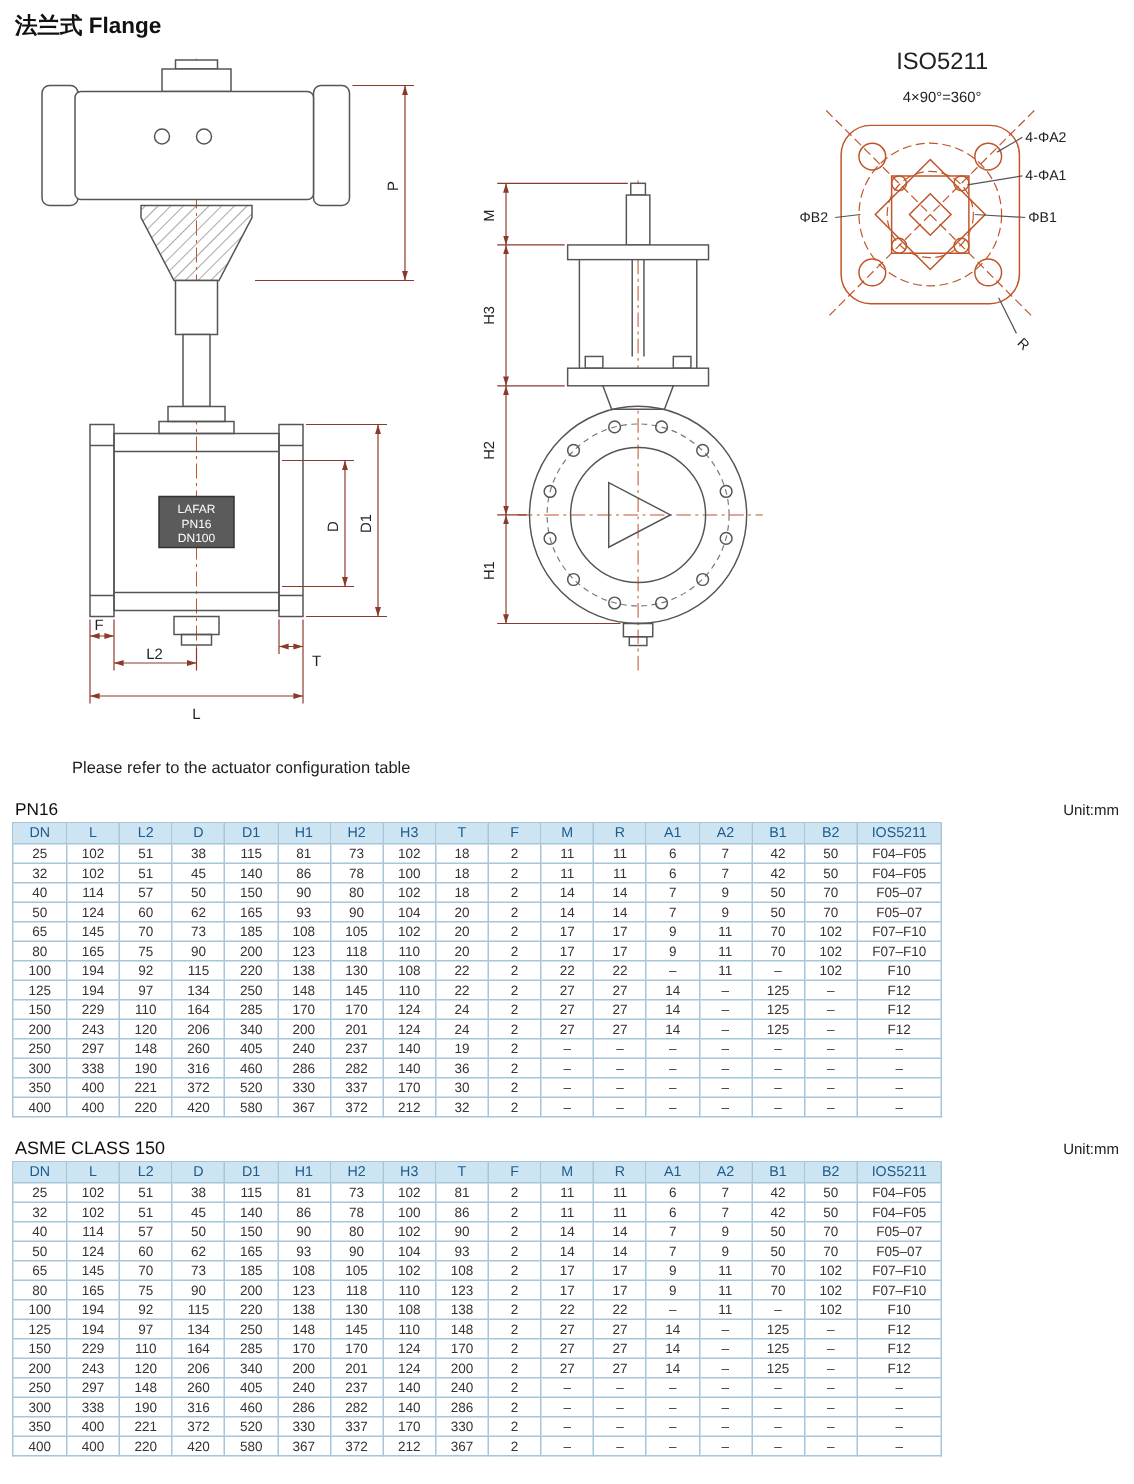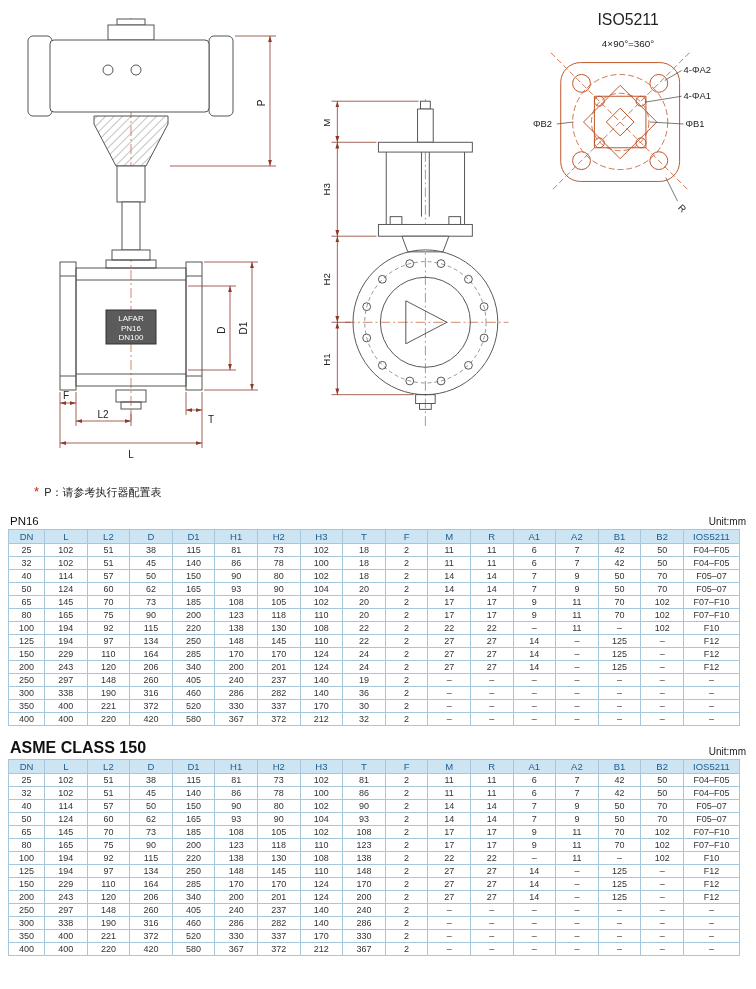--- a/index.html
+++ b/index.html
@@ -12,33 +12,34 @@
   .page-title { font-size:15px; font-weight:bold; color:#111; margin:2px 0 0 2px; }
   .drawings { display:flex; align-items:flex-start; width:740px; }
   .front-wrap { margin-top:12px; }
   .side-wrap { margin-top:92px; }
   .iso-wrap { }
   .note { margin:10px 0 0 26px; font-size:11px; color:#222; line-height:1.5; }
   .note .star { color:#cc2200; font-size:13px; margin-right:2px; }
   .note .en { margin-left:14px; }
   .tbl-head { display:flex; justify-content:space-between; align-items:flex-end; margin:13px 2px 2px 2px; width:736px; }
   .tbl-name { font-size:11.5px; color:#111; }
-  .tbl-name.bold { font-weight:bold; font-size:16px; }
+  .tbl-name.bold { font-weight:normal; font-size:12px; }
   .unit { font-size:10px; color:#222;padding-left:11px; }
-  table { border-collapse:collapse; width:732px; table-layout:fixed; }
+  table { border-collapse:collapse; width:620px; table-layout:fixed; }
   th, td { border:1px solid #a6c6dc; text-align:center; padding:1px 0; overflow:hidden; white-space:nowrap; }
   th { background:#cde4f2; color:#1c5c8e; font-weight:normal; font-size:9.5px; height:12px; }
   td { color:#333; font-size:9px; height:11px; }
   svg text { font-family:"Liberation Sans", sans-serif; }
 </style>
 </head>
 <body>
 
 <div class="page">
 
+  <div class="page-title">法兰式 Flange</div>
 
   <div class="drawings">
 
     <div class="front-wrap">
     <svg width="300" height="450" viewBox="0 0 300 450">
       <defs>
         <pattern id="hatchF" width="6" height="6" patternUnits="userSpaceOnUse" patternTransform="rotate(45)">
           <line x1="0" y1="0" x2="0" y2="6" stroke="#888" stroke-width="1"></line>
         </pattern>
         <marker id="arrF" markerWidth="9" markerHeight="8" refX="8" refY="3" orient="auto-start-reverse">
@@ -214,24 +215,21 @@
         <text x="152" y="93">4-ΦA1</text>
         <text x="0" y="121">ΦB2</text>
         <text x="154" y="121">ΦB1</text>
         <text x="146" y="203" transform="rotate(45 146 203)">R</text>
       </g>
     </svg>
     </div>
   </div>
 
   <div class="note">
-    <div>
-      <span class="star">*</span>
-      <span>P：请参考执行器配置表</span>
-    </div>
+    <div class="en">Please refer to the actuator configuration table</div>
   </div>
 
   <div class="tbl-head">
     <span class="tbl-name">PN16</span>
     <span class="unit">Unit:mm</span>
   </div>
   <table>
       <colgroup>
         <col style="width: 36px;">
         <col>

